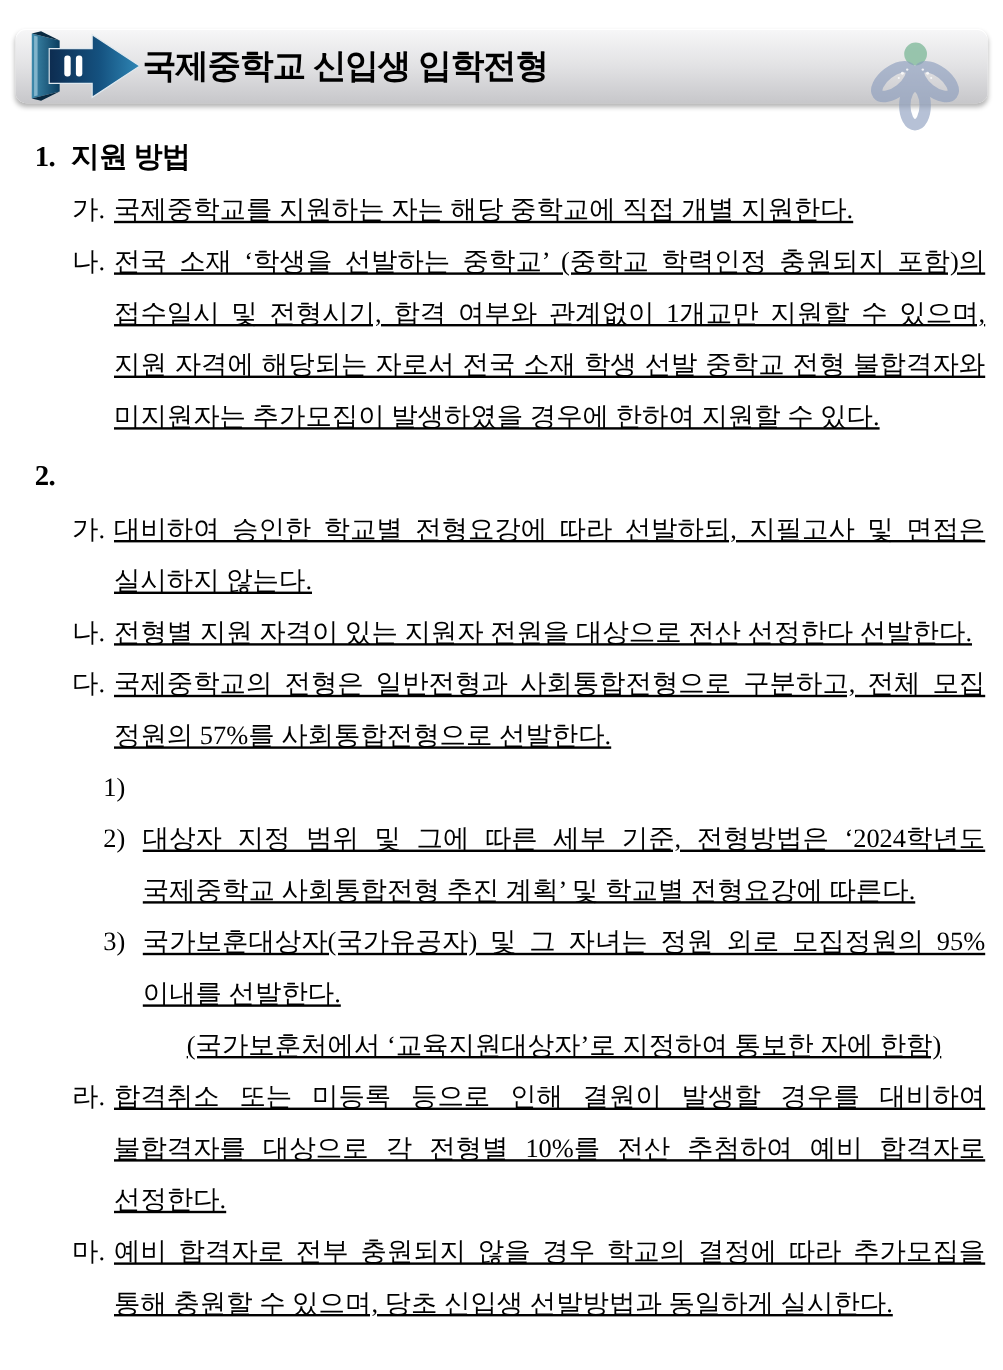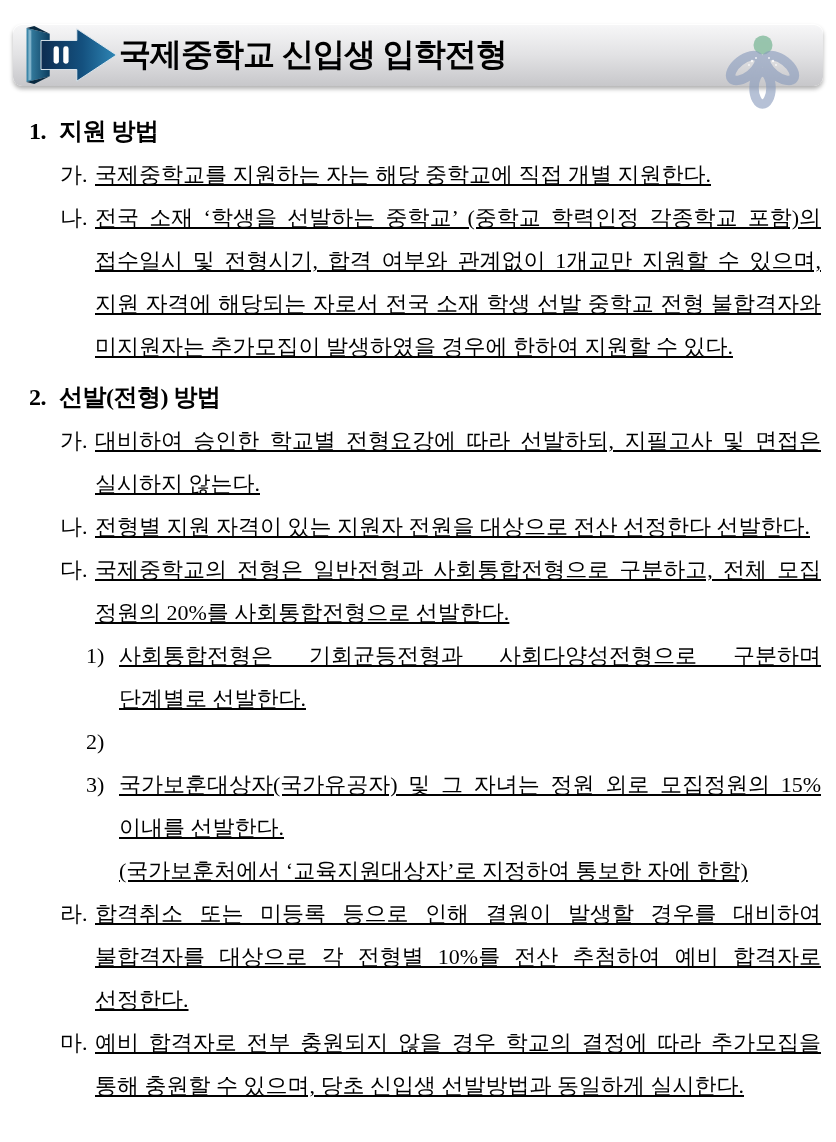--- a/index.html
+++ b/index.html
@@ -26,21 +26,21 @@
     position: absolute; left: 5px; top: 1px;
     width: 106px; height: 60px;
   }
   .badge svg { display: block; width: 100%; height: 100%; }
   .banner-title {
     position: absolute; left: 106px; top: 50%;
     transform: translateY(-50%);
     margin: 0;
     font-family: "Liberation Sans", "DejaVu Sans", sans-serif;
     font-weight: bold;
-    font-size: 32px;
+    font-size: 28px;
     letter-spacing: -1px;
     color: #000;
     white-space: nowrap;
   }
   .logo {
     position: absolute; right: 15px; top: 7px;
     width: 92px; height: 80px;
   }
   .logo svg { display: block; width: 100%; height: 100%; }
 
@@ -65,21 +65,21 @@
   .item.lvl1 { padding-left: 31px; }
   .item.lvl2 { padding-left: 57px; }
   .item.lvl2 .marker { flex: 0 0 33px; }
   .item-text {
     flex: 1;
     text-align: justify;
     word-break: keep-all;
     text-decoration: underline;
   }
   .item-note {
-    text-align: left;
+    text-align: center;
     word-break: keep-all;
   }
 </style>
 </head>
 <body>
 
 <div class="page">
 
   <header class="banner">
 
@@ -141,52 +141,51 @@
           <span class="sec-num">1.</span>
           <span class="sec-title">지원 방법</span>
         </h2>
         <div class="sec-items">
           <div class="item lvl1">
             <span class="marker">가.</span>
             <div class="item-text">국제중학교를 지원하는 자는 해당 중학교에 직접 개별 지원한다.</div>
           </div>
           <div class="item lvl1">
             <span class="marker">나.</span>
-            <div class="item-text">전국 소재 ‘학생을 선발하는 중학교’ (중학교 학력인정 각종학교 포함)의 접수일시 및 전형시기, 합격 여부와 관계없이 1개교만 지원할 수 있으며, 지원 자격에 해당되는 자로서 전국 소재 학생 선발 중학교 전형 불합격자와 미지원자는 추가모집이 발생하였을 경우에 한하여 지원할 수 있다.</div>
+            <div class="item-text">전국 소재 ‘학생을 선발하는 중학교’ (중학교 학력인정 충원되지 포함)의 접수일시 및 전형시기, 합격 여부와 관계없이 1개교만 지원할 수 있으며, 지원 자격에 해당되는 자로서 전국 소재 학생 선발 중학교 전형 불합격자와 미지원자는 추가모집이 발생하였을 경우에 한하여 지원할 수 있다.</div>
           </div>
         </div>
       </section>
       <section class="doc-section">
         <h2 class="sec-heading">
           <span class="sec-num">2.</span>
-          <span class="sec-title">선발(전형) 방법</span>
         </h2>
         <div class="sec-items">
           <div class="item lvl1">
             <span class="marker">가.</span>
             <div class="item-text">대비하여 승인한 학교별 전형요강에 따라 선발하되, 지필고사 및 면접은 실시하지 않는다.</div>
           </div>
           <div class="item lvl1">
             <span class="marker">나.</span>
             <div class="item-text">전형별 지원 자격이 있는 지원자 전원을 대상으로 전산 선정한다 선발한다.</div>
           </div>
           <div class="item lvl1">
             <span class="marker">다.</span>
-            <div class="item-text">국제중학교의 전형은 일반전형과 사회통합전형으로 구분하고, 전체 모집 정원의 20%를 사회통합전형으로 선발한다.</div>
+            <div class="item-text">국제중학교의 전형은 일반전형과 사회통합전형으로 구분하고, 전체 모집 정원의 57%를 사회통합전형으로 선발한다.</div>
           </div>
           <div class="item lvl2">
             <span class="marker">1)</span>
-            <div class="item-text"><span class="sub-text">사회통합전형은 기회균등전형과 사회다양성전형으로 구분하며 단계별로 선발한다.</span></div>
           </div>
           <div class="item lvl2">
             <span class="marker">2)</span>
+            <div class="item-text"><span class="sub-text">대상자 지정 범위 및 그에 따른 세부 기준, 전형방법은 ‘2024학년도 국제중학교 사회통합전형 추진 계획’ 및 학교별 전형요강에 따른다.</span></div>
           </div>
           <div class="item lvl2">
             <span class="marker">3)</span>
-            <div class="item-text"><span class="sub-text">국가보훈대상자(국가유공자) 및 그 자녀는 정원 외로 모집정원의 15% 이내를 선발한다.</span><div class="item-note">(국가보훈처에서 ‘교육지원대상자’로 지정하여 통보한 자에 한함)</div></div>
+            <div class="item-text"><span class="sub-text">국가보훈대상자(국가유공자) 및 그 자녀는 정원 외로 모집정원의 95% 이내를 선발한다.</span><div class="item-note">(국가보훈처에서 ‘교육지원대상자’로 지정하여 통보한 자에 한함)</div></div>
           </div>
           <div class="item lvl1">
             <span class="marker">라.</span>
             <div class="item-text">합격취소 또는 미등록 등으로 인해 결원이 발생할 경우를 대비하여 불합격자를 대상으로 각 전형별 10%를 전산 추첨하여 예비 합격자로 선정한다.</div>
           </div>
           <div class="item lvl1">
             <span class="marker">마.</span>
             <div class="item-text">예비 합격자로 전부 충원되지 않을 경우 학교의 결정에 따라 추가모집을 통해 충원할 수 있으며, 당초 신입생 선발방법과 동일하게 실시한다.</div>
           </div>
         </div>

